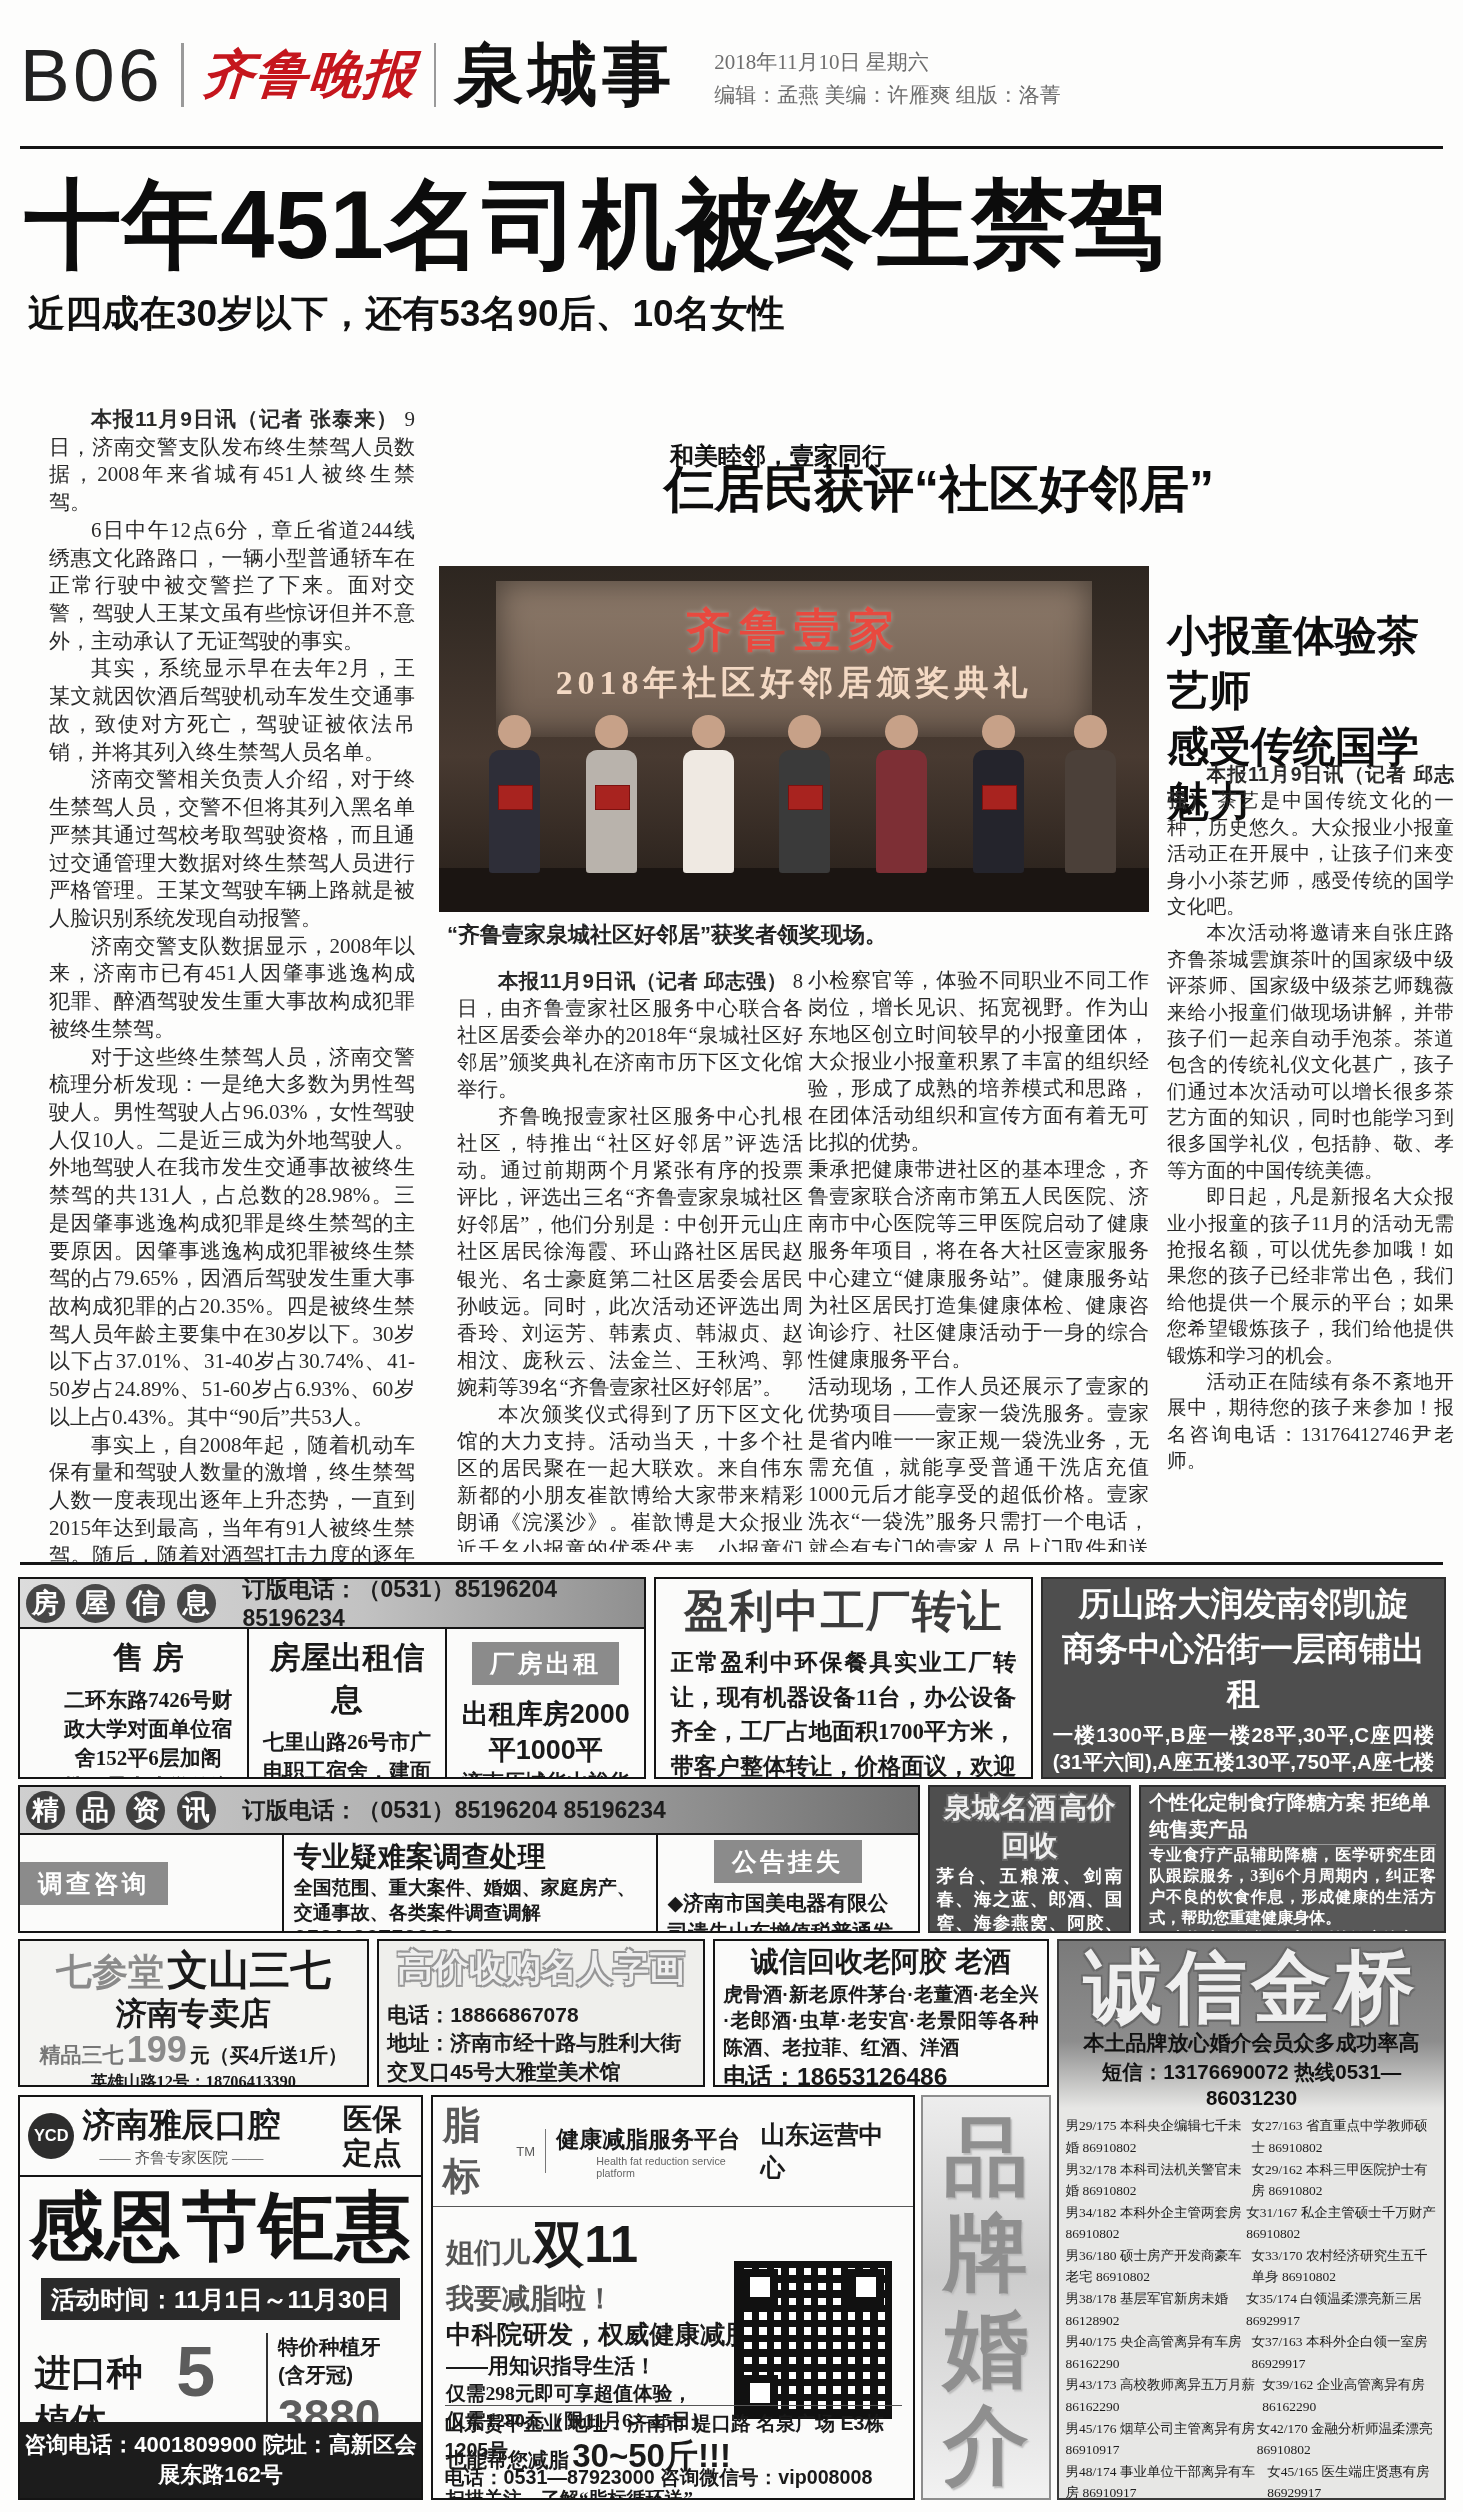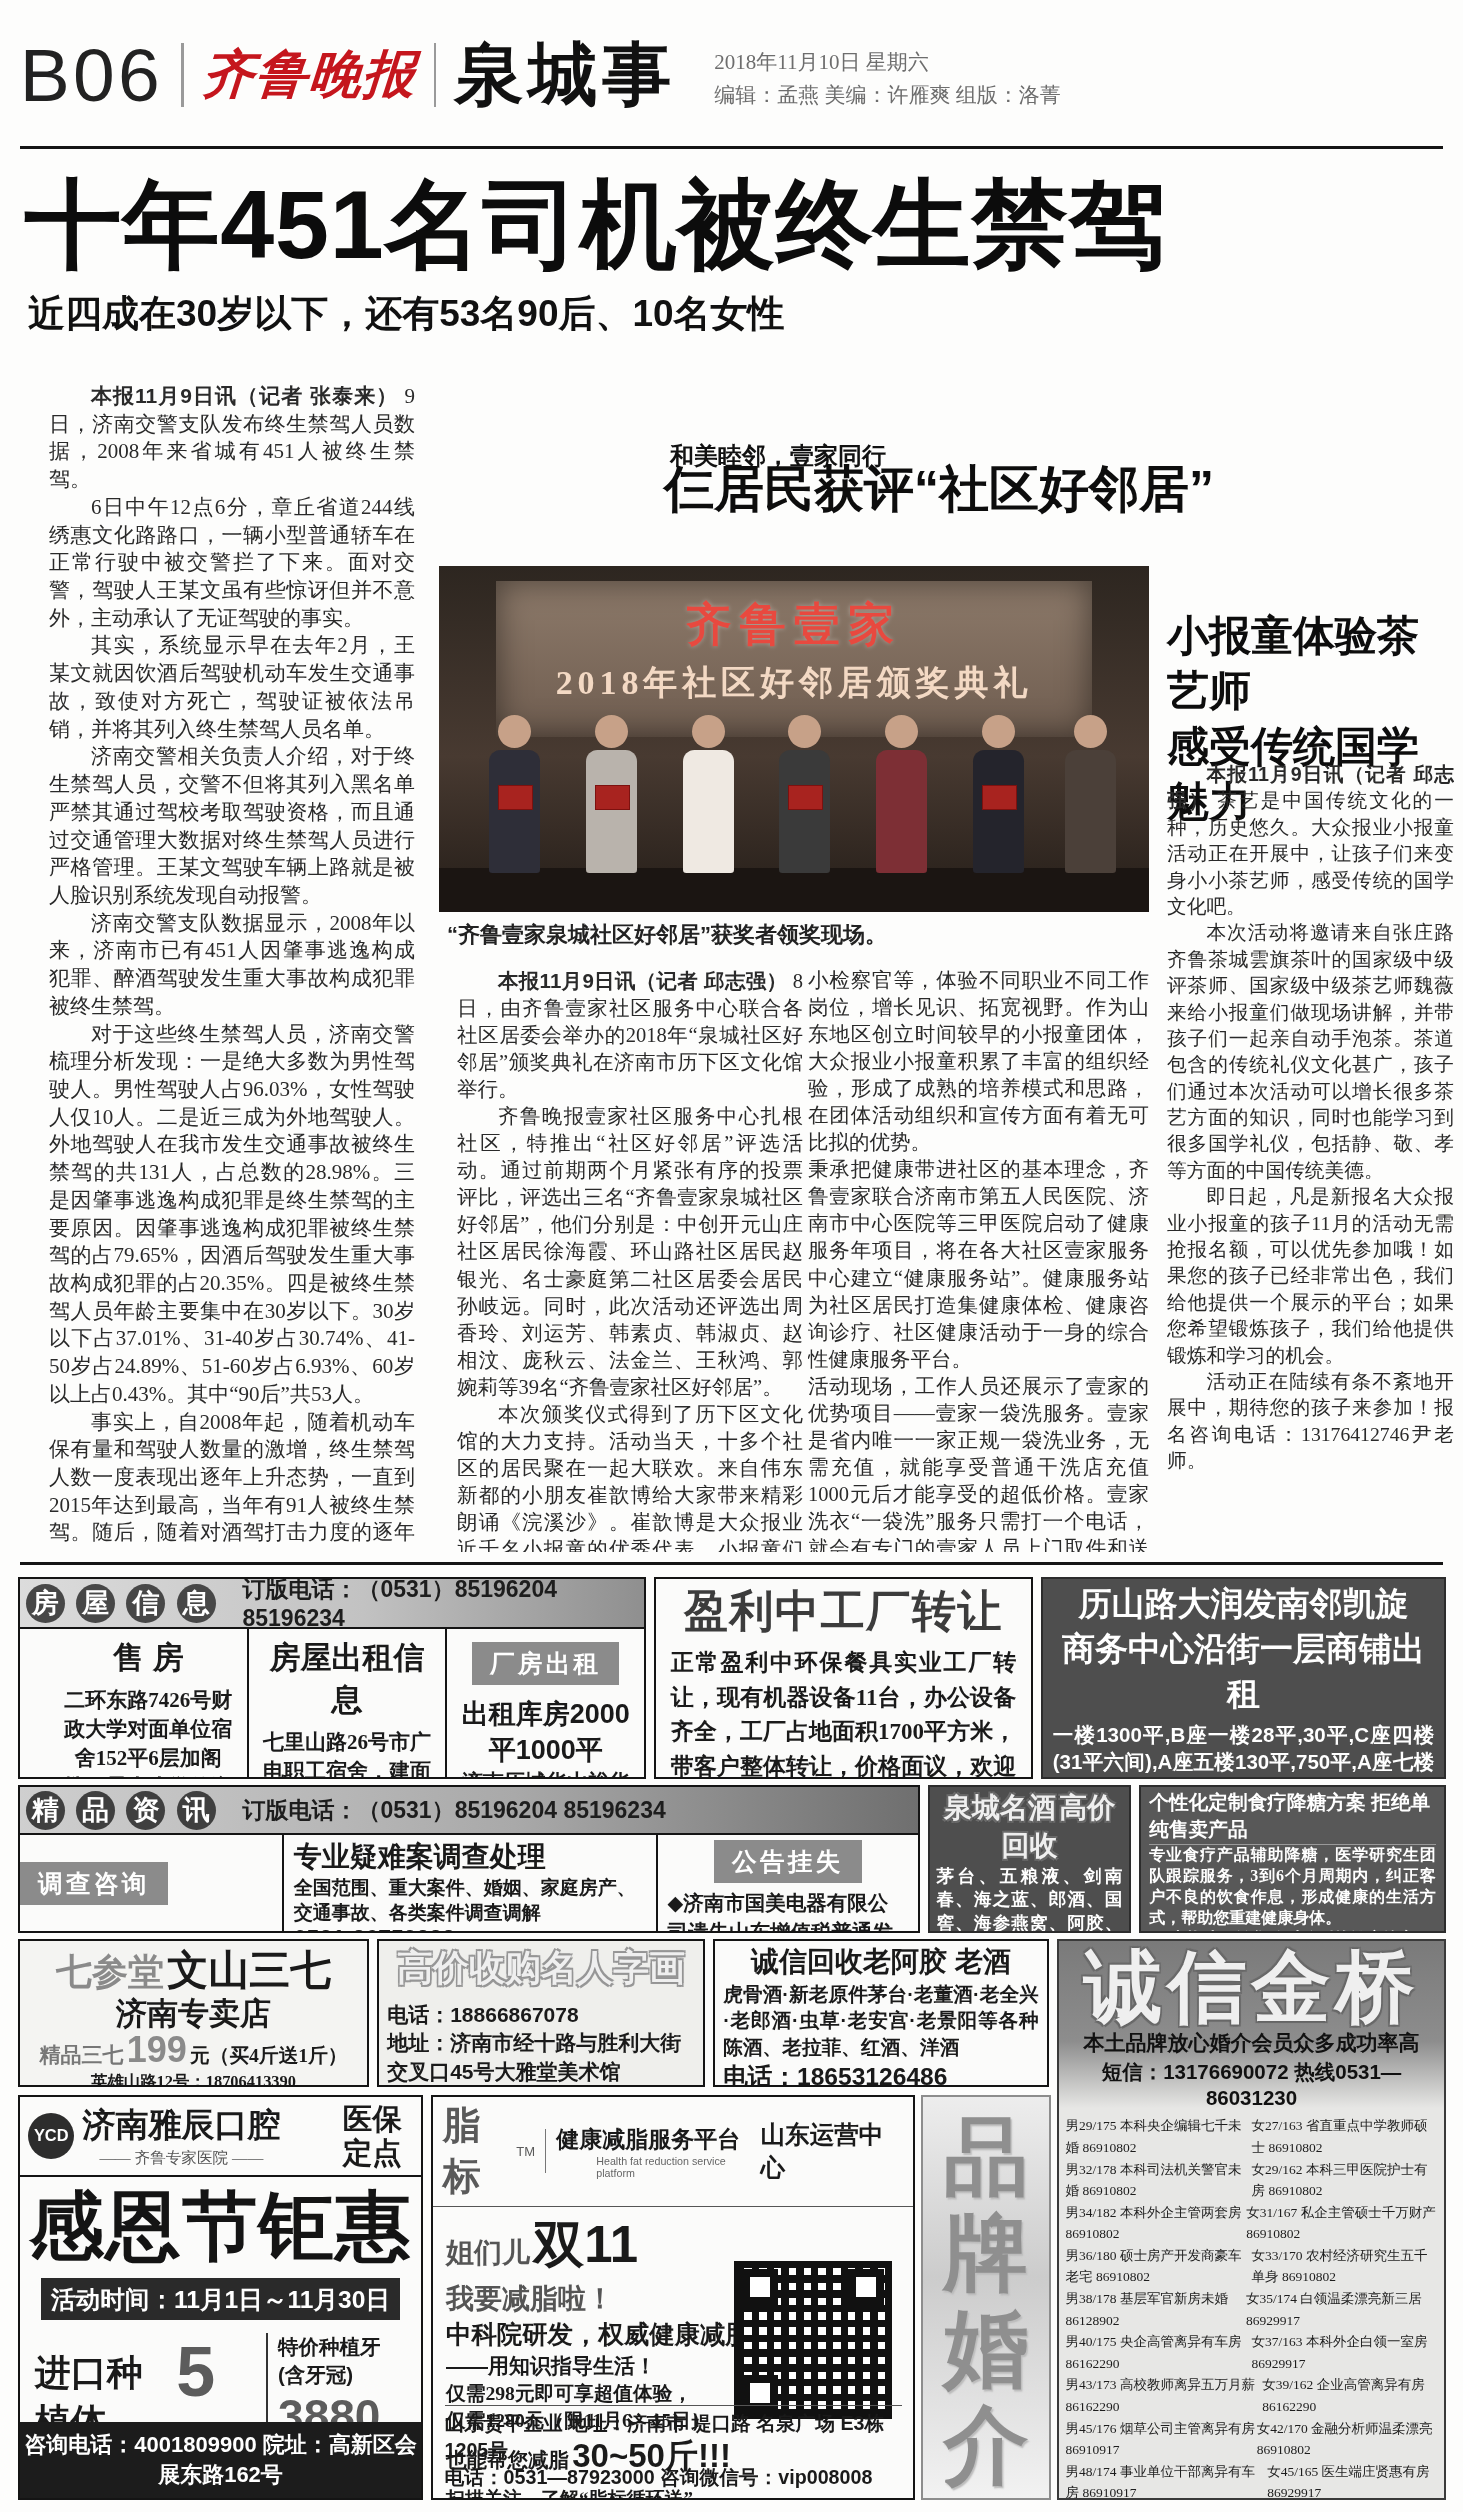--- a/index.html
+++ b/index.html
@@ -29,21 +29,21 @@
              font-size:123px;font-weight:900;color:#ffd400;font-style:italic;line-height:1;}
   .yijia-heart{position:absolute;top:36px;left:54px;width:51px;height:51px;border-radius:50%;
                background:radial-gradient(circle at 35% 30%,#ffe680,#f7a600 60%,#d97c00);box-shadow:0 0 0 3.3px rgba(255,255,255,.55);}
   .yijia-home{position:absolute;bottom:6.6px;left:11.5px;font-family:"Liberation Sans","DejaVu Sans",sans-serif;
               font-size:26px;font-weight:800;color:#fff;letter-spacing:4.9px;}
   .kicker{position:absolute;top:392px;left:670px;font-size:24px;font-weight:800;color:#111;margin-top:48px;}
   .mid-hl{position:absolute;top:456px;left:664px;width:492px;font-size:50px;font-weight:900;color:#0d0d0d;white-space:nowrap;}
   
   .photo{position:absolute;top:566px;left:439px;width:710px;height:346px;background:linear-gradient(180deg,#2d2620 0%,#483a31 55%,#241d18 100%);overflow:hidden;}
   .photo-screen{position:absolute;top:14.8px;left:57px;right:57px;height:156px;background:linear-gradient(180deg,#8d7a6a,#6f5d50);box-shadow:0 0 33px rgba(0,0,0,.5) inset;}
-  .pb1{position:absolute;top:13px;width:100%;text-align:center;font-size:46px;font-weight:900;color:#e8493f;letter-spacing:8.2px;text-shadow:0 0 4.9px rgba(255,255,255,.35);}
+  .pb1{position:absolute;top:19px;width:100%;text-align:center;font-size:46px;font-weight:900;color:#e8493f;letter-spacing:8.2px;text-shadow:0 0 4.9px rgba(255,255,255,.35);}
   .pb2{position:absolute;top:79px;width:100%;text-align:center;font-size:34px;font-weight:800;color:#f3d9c4;letter-spacing:4.9px;}
   .floor{position:absolute;bottom:0;left:0;right:0;height:44px;background:#1b1512;}
   .person{position:absolute;bottom:39px;width:52px;}
   .person .head{width:33px;height:33px;border-radius:50%;margin:0 auto;background:#c7a188;}
   .person .torso{width:51px;height:123px;border-radius:11.5px 11.5px 3.3px 3.3px;margin:1.6px auto 0;}
   .cert{position:absolute;width:33px;height:23px;background:#a8231f;border:1.6px solid #7d110f;top:70px;left:9.8px;}
   .caption{position:absolute;top:920px;left:447px;width:705px;font-size:22px;font-weight:700;color:#222;}
   .caption-sans{font-family:"Liberation Sans","DejaVu Sans",sans-serif;}
   
   .tea-hl{position:absolute;top:608px;left:1167px;width:287px;font-size:42px;font-weight:900;line-height:1.32;color:#0d0d0d;}
@@ -88,21 +88,21 @@
     <div class="hdr-meta" style="margin-left:38px;">
       <div>2018年11月10日  星期六</div>
       <div>编辑：孟燕  美编：许雁爽  组版：洛菁</div>
     </div>
   </div>
   <div class="rule" style="top:146px;"></div>
 
   <div class="lead-hl sans">十年451名司机被终生禁驾</div>
   <div class="lead-sub sans">近四成在30岁以下，还有53名90后、10名女性</div>
 
-  <div class="bodycol just" style="top:382px;left:49px;width:366px;height:1164px;">
+  <div class="bodycol just" style="top:405px;left:49px;width:366px;height:1164px;">
     <p class="lede"><b>本报11月9日讯（记者 张泰来）</b><span> 9日，济南交警支队发布终生禁驾人员数据，2008年来省城有451人被终生禁驾。</span></p>
     <div>
 
     <p>6日中午12点6分，章丘省道244线绣惠文化路路口，一辆小型普通轿车在正常行驶中被交警拦了下来。面对交警，驾驶人王某文虽有些惊讶但并不意外，主动承认了无证驾驶的事实。</p>
         <p>其实，系统显示早在去年2月，王某文就因饮酒后驾驶机动车发生交通事故，致使对方死亡，驾驶证被依法吊销，并将其列入终生禁驾人员名单。</p>
         <p>济南交警相关负责人介绍，对于终生禁驾人员，交警不但将其列入黑名单严禁其通过驾校考取驾驶资格，而且通过交通管理大数据对终生禁驾人员进行严格管理。王某文驾驶车辆上路就是被人脸识别系统发现自动报警。</p>
         <p>济南交警支队数据显示，2008年以来，济南市已有451人因肇事逃逸构成犯罪、醉酒驾驶发生重大事故构成犯罪被终生禁驾。</p>
         <p>对于这些终生禁驾人员，济南交警梳理分析发现：一是绝大多数为男性驾驶人。男性驾驶人占96.03%，女性驾驶人仅10人。二是近三成为外地驾驶人。外地驾驶人在我市发生交通事故被终生禁驾的共131人，占总数的28.98%。三是因肇事逃逸构成犯罪是终生禁驾的主要原因。因肇事逃逸构成犯罪被终生禁驾的占79.65%，因酒后驾驶发生重大事故构成犯罪的占20.35%。四是被终生禁驾人员年龄主要集中在30岁以下。30岁以下占37.01%、31-40岁占30.74%、41-50岁占24.89%、51-60岁占6.93%、60岁以上占0.43%。其中“90后”共53人。</p>
         <p>事实上，自2008年起，随着机动车保有量和驾驶人数量的激增，终生禁驾人数一度表现出逐年上升态势，一直到2015年达到最高，当年有91人被终生禁驾。随后，随着对酒驾打击力度的逐年加大和对交通知识的普及，2016年、2017年被终生禁驾人数逐年下降。截至目前，2018年仅1人被终生禁驾。</p>
       </div>

